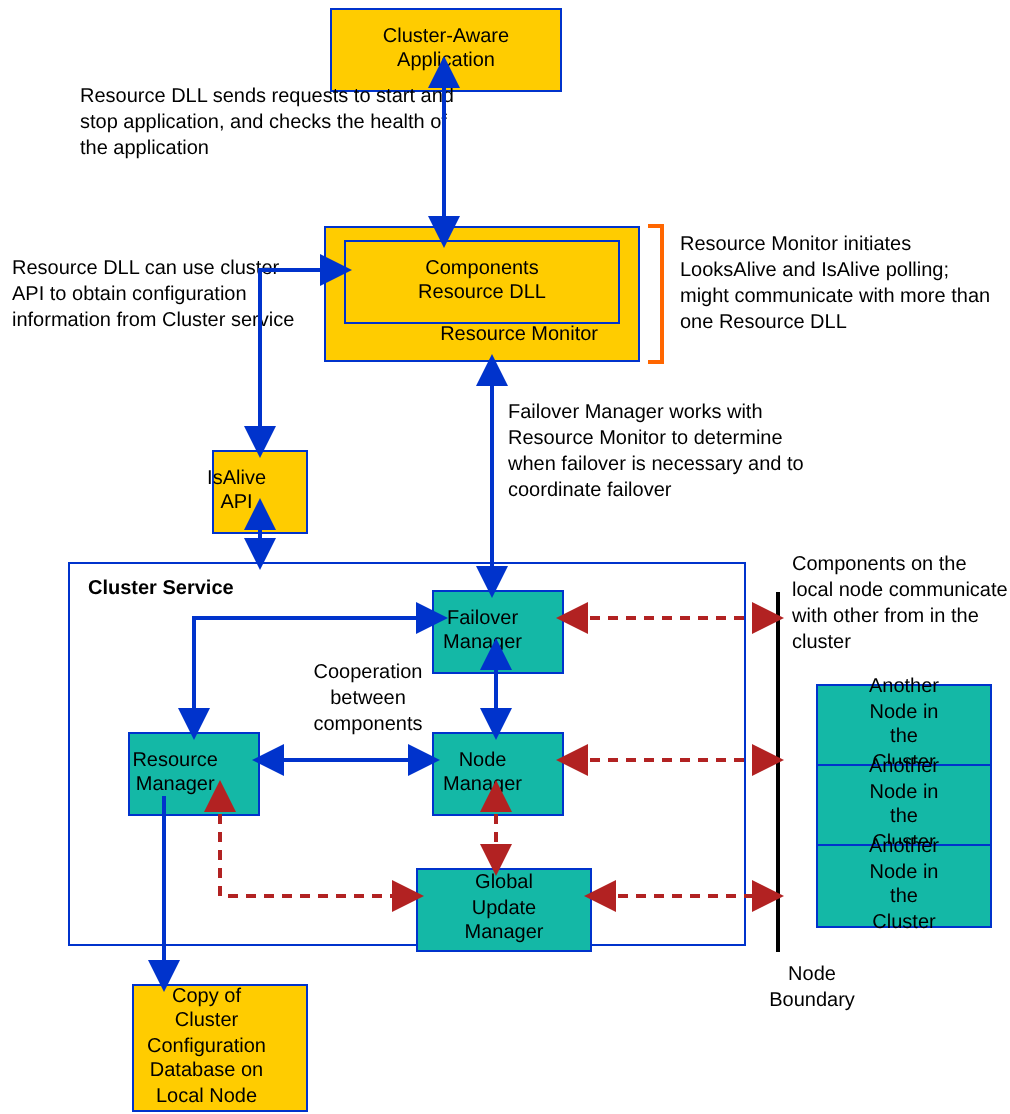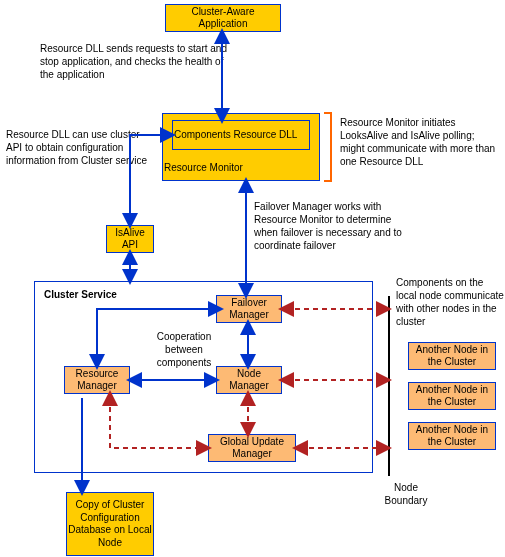--- a/index.html
+++ b/index.html
@@ -11,30 +11,30 @@
     width: 505px;
     height: 557px;
     position: relative;
     overflow: hidden;
   }
   .box {
     position: absolute;
     text-align: center;
     display: flex;
     align-items: center;
-    justify-content: flex-start;
-    padding: 1px;
+    justify-content: flex-end;
+    padding: 20px;
     line-height: 1.25;
   }
   .yellow {
     background: #FFCC00;
     border: 1px solid #0033CC;
   }
   .blue {
-    background: #fdba74;
+    background: #14b8a6;
     border: 1px solid #0033CC;
   }
   .outline {
     background: transparent;
     border: 1px solid #0033CC;
   }
   .bracket {
     position: absolute;
     border: 2px solid #FF6600;
     border-left: none;
@@ -107,21 +107,21 @@
 
 <div class="vline-black" style="left:388px;top:296px;height:180px"></div>
 <div class="ann" style="left:376px;top:481px;width:60px;text-align:center"><span>Node Boundary</span></div>
 
 <div class="bracket" style="left:324px;top:112px;width:8px;height:70px"></div>
 
 <div class="ann" style="left:40px;top:42px;width:190px"><span>Resource DLL sends requests to start and stop application, and checks the health of the application</span></div>
 <div class="ann" style="left:340px;top:116px;width:160px"><span>Resource Monitor initiates LooksAlive and IsAlive polling; might communicate with more than one Resource DLL</span></div>
 <div class="ann" style="left:6px;top:128px;width:150px"><span>Resource DLL can use cluster API to obtain configuration information from Cluster service</span></div>
 <div class="ann" style="left:254px;top:200px;width:150px"><span>Failover Manager works with Resource Monitor to determine when failover is necessary and to coordinate failover</span></div>
-<div class="ann" style="left:396px;top:276px;width:108px"><span>Components on the local node communicate with other nodes in the cluster</span></div>
+<div class="ann" style="left:396px;top:276px;width:108px"><span>Components on the local node communicate with other from in the cluster</span></div>
 <div class="ann" style="left:144px;top:330px;width:80px;text-align:center"><span>Cooperation between components</span></div>
 
 <svg width="505" height="557">
   <defs>
     <marker id="ab" markerWidth="8" markerHeight="8" refX="4" refY="4" orient="auto">
       <path d="M0,0 L8,4 L0,8 Z" fill="#0033CC"></path>
     </marker>
     <marker id="abS" markerWidth="8" markerHeight="8" refX="4" refY="4" orient="auto-start-reverse">
       <path d="M0,0 L8,4 L0,8 Z" fill="#0033CC"></path>
     </marker>

